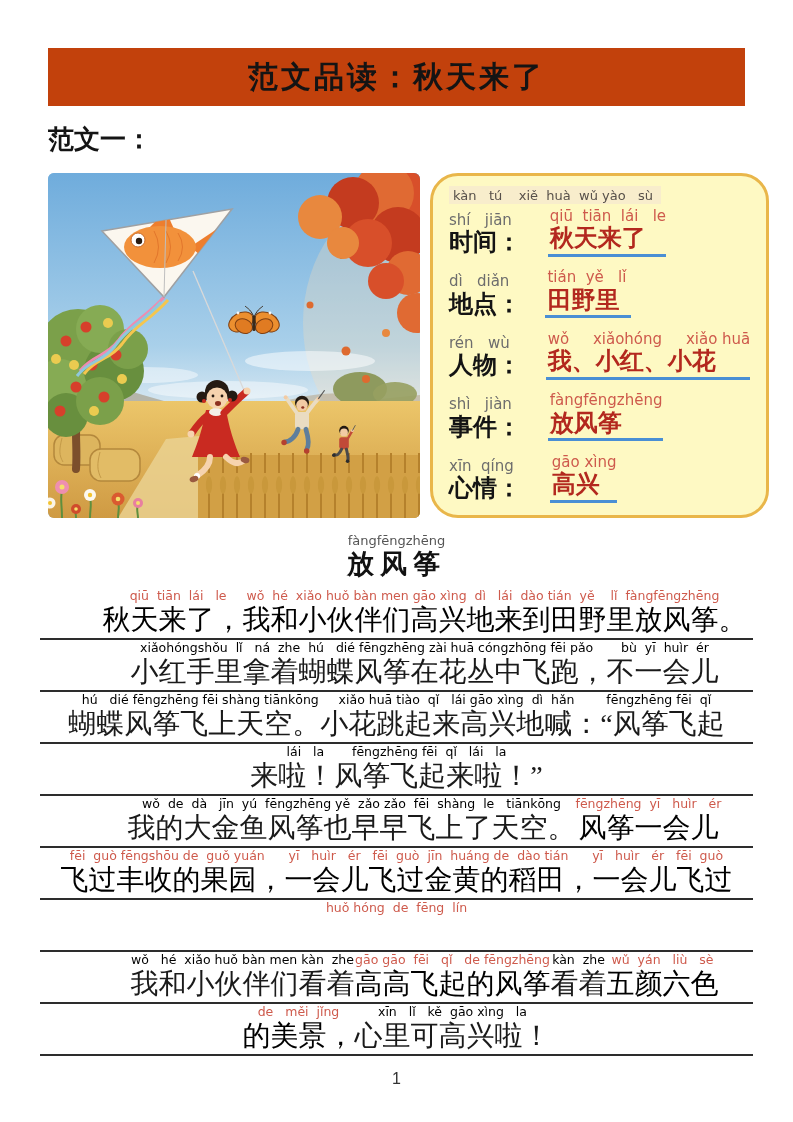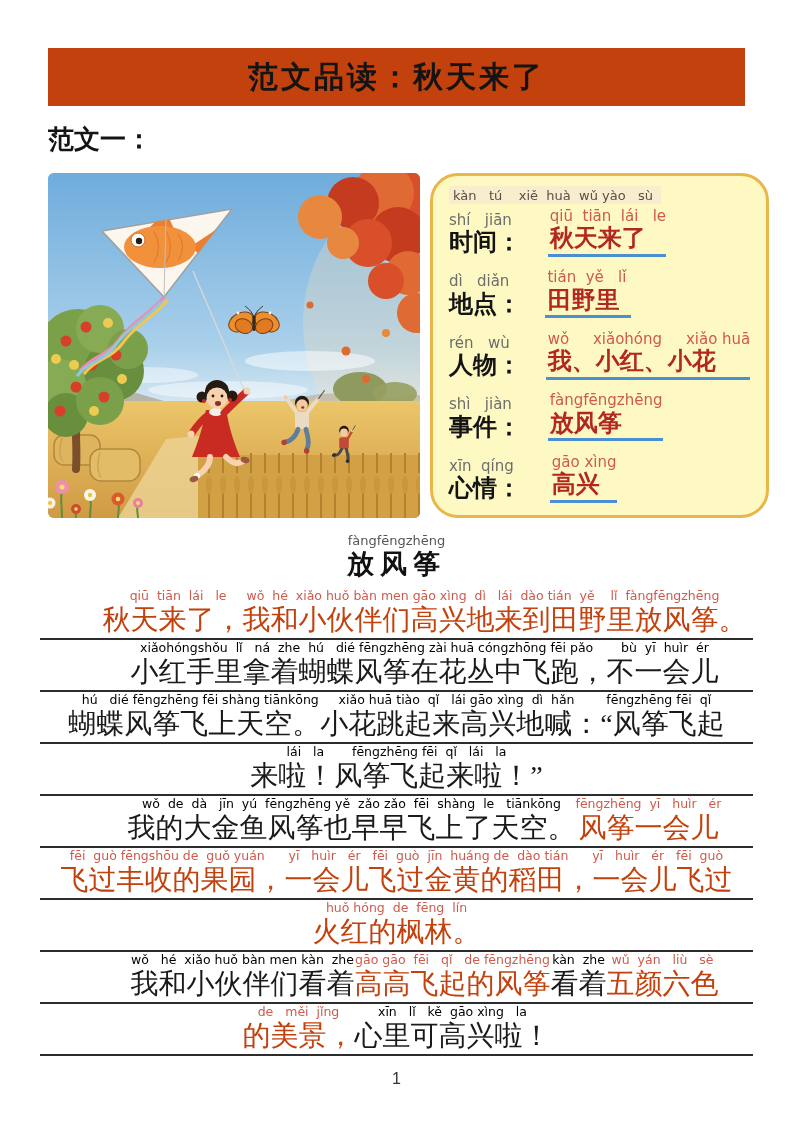--- a/index.html
+++ b/index.html
@@ -42,21 +42,21 @@
   .essay-title .py{display:block;font-family:"DejaVu Sans",sans-serif;font-size:13px;color:#555;line-height:1.1;}
   .essay-title .txt{display:block;font-family:"Liberation Serif",serif;font-size:27px;font-weight:bold;letter-spacing:6px;line-height:1.25;color:#111;}
 
   .essay-lines{margin:6px -8px 0 -8px;width:713px;text-align:center;}
   .line{border-bottom:2px solid #2d2d2d;font-size:0;min-height:49px;padding-top:1px;}
   .line.indent{padding-left:56px;}
   .seg{display:inline-block;vertical-align:bottom;}
   .seg .py{display:block;font-family:"DejaVu Sans",sans-serif;font-size:12.5px;line-height:1.05;white-space:pre;}
   .seg .hz{display:block;font-family:"Liberation Serif",serif;font-size:28px;line-height:1.25;white-space:pre;}
   .seg.red .py{color:#CE5A4C;}
-  .seg.red .hz{color:#c2410c;}
+  .seg.red .hz{color:#000000;}
   .seg.black .py{color:#000000;}
   .seg.black .hz{color:#1a1a1a;}
 
   .page-num{text-align:center;margin-top:14px;font-size:16px;color:#333;}
 </style>
 </head>
 <body>
 
 <div class="page">
 
@@ -323,20 +323,20 @@
     <span class="txt">放风筝</span>
   </div>
 
   <div class="essay-lines">
       <div class="line indent"><span class="seg red"><span class="py">qiū  tiān  lái   le     wǒ  hé  xiǎo huǒ bàn men gāo xìng  dì   lái  dào tián  yě    lǐ  fàngfēngzhēng</span><span class="hz">秋天来了，我和小伙伴们高兴地来到田野里放风筝。</span></span></div>
       <div class="line indent"><span class="seg black"><span class="py">xiǎohóngshǒu  lǐ   ná  zhe  hú   dié fēngzhēng zài huā cóngzhōng fēi pǎo       bù  yī  huìr  ér</span><span class="hz">小红手里拿着蝴蝶风筝在花丛中飞跑，不一会儿</span></span></div>
       <div class="line"><span class="seg black"><span class="py">hú   dié fēngzhēng fēi shàng tiānkōng     xiǎo huā tiào  qǐ   lái gāo xìng  dì  hǎn        fēngzhēng fēi  qǐ</span><span class="hz">蝴蝶风筝飞上天空。小花跳起来高兴地喊：“风筝飞起</span></span></div>
       <div class="line"><span class="seg black"><span class="py">lái   la       fēngzhēng fēi  qǐ   lái   la</span><span class="hz">来啦！风筝飞起来啦！”</span></span></div>
       <div class="line indent"><span class="seg black"><span class="py">wǒ  de  dà   jīn  yú  fēngzhēng yě  zǎo zǎo  fēi  shàng  le   tiānkōng</span><span class="hz">我的大金鱼风筝也早早飞上了天空。</span></span><span class="seg red"><span class="py">fēngzhēng  yī   huìr   ér</span><span class="hz">风筝一会儿</span></span></div>
       <div class="line"><span class="seg red"><span class="py">fēi  guò fēngshōu de  guǒ yuán      yī   huìr   ér   fēi  guò  jīn  huáng de  dào tián      yī   huìr   ér   fēi  guò</span><span class="hz">飞过丰收的果园，一会儿飞过金黄的稻田，一会儿飞过</span></span></div>
-      <div class="line"><span class="seg red"><span class="py">huǒ hóng  de  fēng  lín</span><span class="hz">火红的枫林。</span></span></div>
+      <div class="line"><span class="seg red"><span class="py">huǒ hóng  de  fēng  lín</span></span></div>
       <div class="line indent"><span class="seg black"><span class="py">wǒ   hé  xiǎo huǒ bàn men kàn  zhe</span><span class="hz">我和小伙伴们看着</span></span><span class="seg red"><span class="py">gāo gāo  fēi   qǐ   de fēngzhēng</span><span class="hz">高高飞起的风筝</span></span><span class="seg black"><span class="py">kàn  zhe</span><span class="hz">看着</span></span><span class="seg red"><span class="py">wǔ  yán   liù   sè</span><span class="hz">五颜六色</span></span></div>
       <div class="line"><span class="seg red"><span class="py">de   měi  jǐng</span><span class="hz">的美景，</span></span><span class="seg black"><span class="py">xīn   lǐ   kě  gāo xìng   la</span><span class="hz">心里可高兴啦！</span></span></div>
     </div>
 
   <div class="page-num">1</div>
 
 </div>
 
 </body></html>

